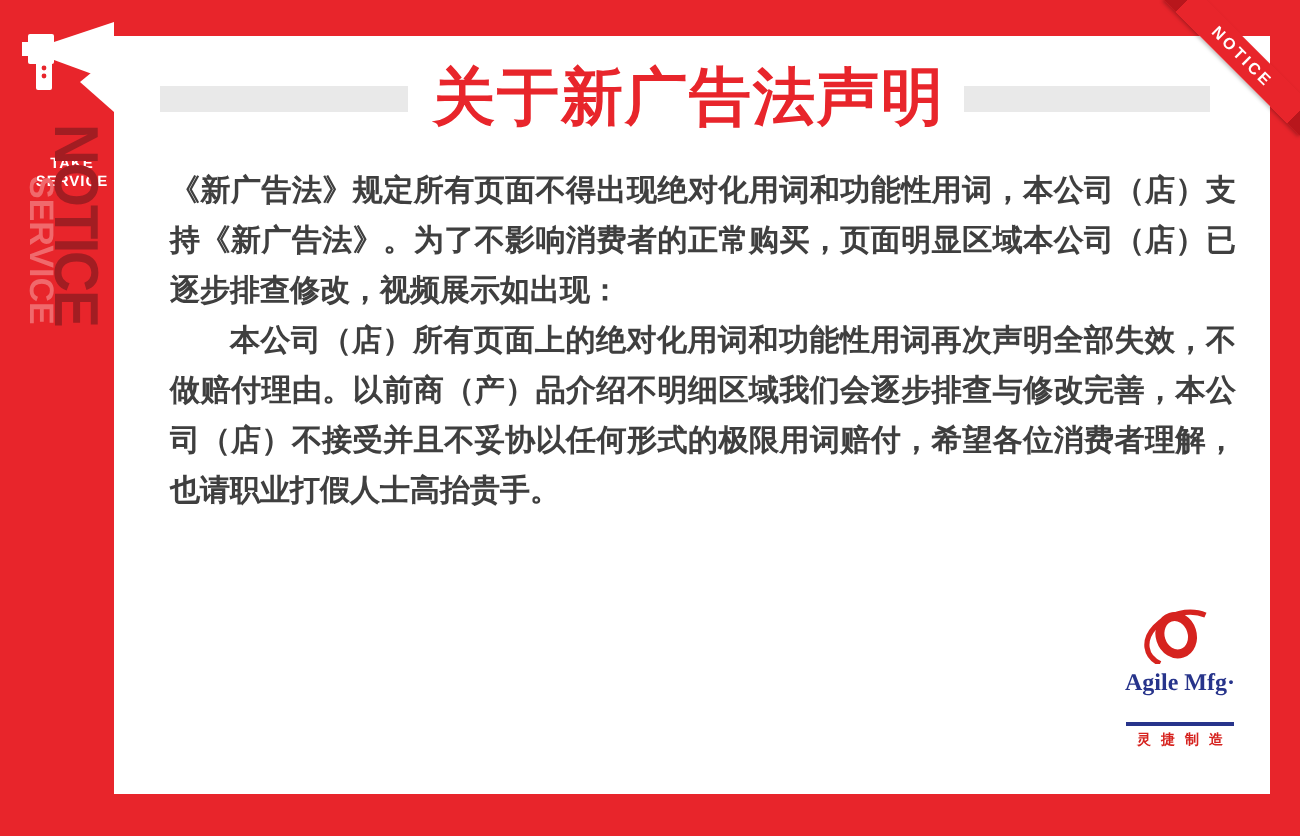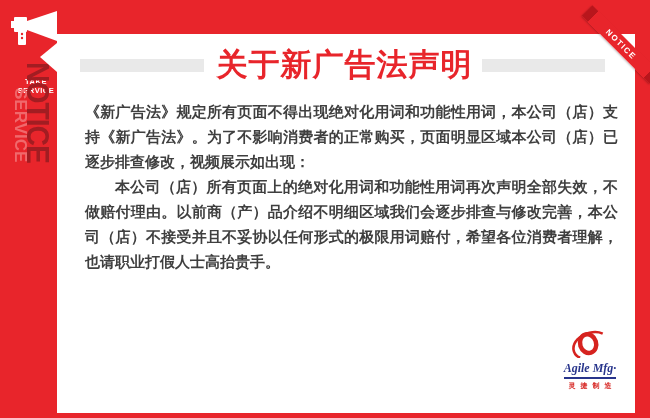--- a/index.html
+++ b/index.html
@@ -34,21 +34,20 @@
     transform: rotate(90deg) scale(1.05, 1.15); transform-origin: 0 0;
     font-size: 27px; font-weight: bold; letter-spacing: -1px;
     color: #a21d22; white-space: nowrap;
   }
 
   
   .card {
     position: absolute; left: 57px; top: 18px;
     width: 578px; height: 379px;
     background: #ffffff;
-    margin-top: 16px;
   }
   .card-tail {
     position: absolute; left: -17px; top: 9px;
     width: 0; height: 0;
     border-top: 14px solid transparent;
     border-bottom: 15px solid transparent;
     border-right: 17px solid #ffffff;
   }
 
   .title-row {
@@ -86,24 +85,24 @@
 
   
   .logo {
     position: absolute; right: 6px; bottom: 22px;
     width: 78px; text-align: center;
   }
   .logo svg { display: block; margin: 0 auto; }
   .logo-brand {
     display: inline-block;
     font-family: "Liberation Serif", serif;
-    font-style: italic; font-weight: bold;
+    font-weight: bold;
     font-size: 12px; color: #27348b;
     border-bottom: 2px solid #27348b;
-    padding-bottom: 3px; line-height: 12px;
+    padding-bottom: 14px; line-height: 12px;
   }
   .logo-cn {
     margin-top: 2px;
     font-size: 7px; color: #d6231f; font-weight: bold;
     letter-spacing: 5px; padding-left: 5px; white-space: nowrap;
   }
 </style>
 </head>
 <body>
 

